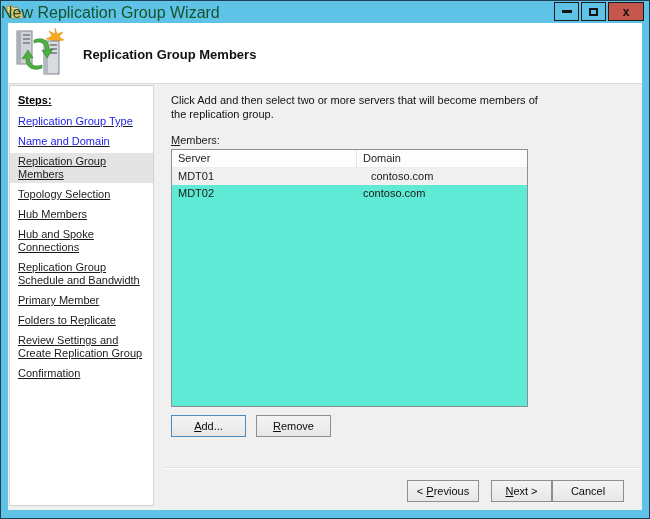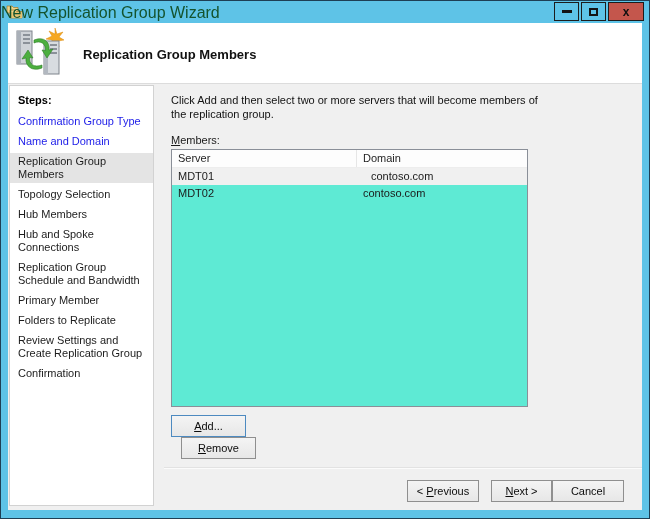--- a/index.html
+++ b/index.html
@@ -46,21 +46,21 @@
     font-size:13px; font-weight:bold; color:#111;
   }
   
   .body {
     position:absolute; top:82px; left:7px; right:7px; bottom:8px;
     background:var(--content-bg,#f0f0f0); border-top:1px solid #dcdcdc;
   }
   
   .sidebar {
     position:absolute; left:1px; top:1px; bottom:4px; width:145px;
-    background:#fff; border:1px solid #d2d2d2; overflow:hidden;
+    background:#fff; border:1px solid #d2d2d2; overflow:hidden;text-decoration:underline;
   }
   .steps-heading {
     font-weight:bold; padding:8px 8px 0 8px; margin-bottom:9px; color:#000;
   }
   .step-item {
     padding:0 8px; margin-bottom:7px; line-height:13px; color:#1c1c1c; cursor:default;
   }
   .step-item.link { color:var(--link-blue,#1c1ce8); cursor:pointer; }
   .step-item.current { background:var(--step-highlight,#e4e4e4); padding-top:2px; padding-bottom:2px; margin-top:-2px; margin-bottom:5px; }
   
@@ -84,21 +84,21 @@
   .lv-row.selected { background:var(--row-selected,#f0f0f0);gap:8px; }
   .lv-cell { padding:2px 0 0 6px; }
   .lv-cell.col-server { width:185px; }
   .lv-cell.col-domain { flex:1; }
   
   .btn {
     font-family:"Liberation Sans", sans-serif; font-size:11px; color:#0c0c0c;
     height:22px; background:linear-gradient(#f4f4f4,#e7e7e7);
     border:1px solid #8f8f8f; cursor:pointer; text-align:center;
   }
-  .row-buttons { margin:8px 0 0 7px; display:flex;flex-direction:column; }
+  .row-buttons { margin:8px 0 0 7px; display:flex; }
   .btn-add { width:75px; border:1px solid var(--focus-blue,#4d8ac0); }
   .btn-remove { width:75px; margin-left:10px; }
   
   .footer {
     position:absolute; left:0; right:0; bottom:0; height:43px;
     border-top:1px solid #e2e2e2; box-shadow:inset 0 1px 0 #fbfbfb;
   }
   .footer-buttons {
     position:absolute; right:18px; top:12px; display:flex; align-items:flex-end;
   }
@@ -155,21 +155,21 @@
         <path d="M28 40 C18 44 11 38 12 30 L8 31 L14 22 L19 30 L15.5 29.5 C15 36 20 40 28 37 Z" fill="#4caf3f" stroke="#2e7d27" stroke-width="0.6"></path>
       </svg>
     </span>
     <span class="header-title">Replication Group Members</span>
   </div>
 
   <div class="body">
 
     <div class="sidebar">
       <div class="steps-heading">Steps:</div>
-      <div class="step-item link">Confirmation Group Type</div>
+      <div class="step-item link">Replication Group Type</div>
       <div class="step-item link">Name and Domain</div>
       <div class="step-item current">Replication Group Members</div>
       <div class="step-item">Topology Selection</div>
       <div class="step-item">Hub Members</div>
       <div class="step-item">Hub and Spoke Connections</div>
       <div class="step-item">Replication Group Schedule and Bandwidth</div>
       <div class="step-item">Primary Member</div>
       <div class="step-item">Folders to Replicate</div>
       <div class="step-item">Review Settings and Create Replication Group</div>
       <div class="step-item">Confirmation</div>

